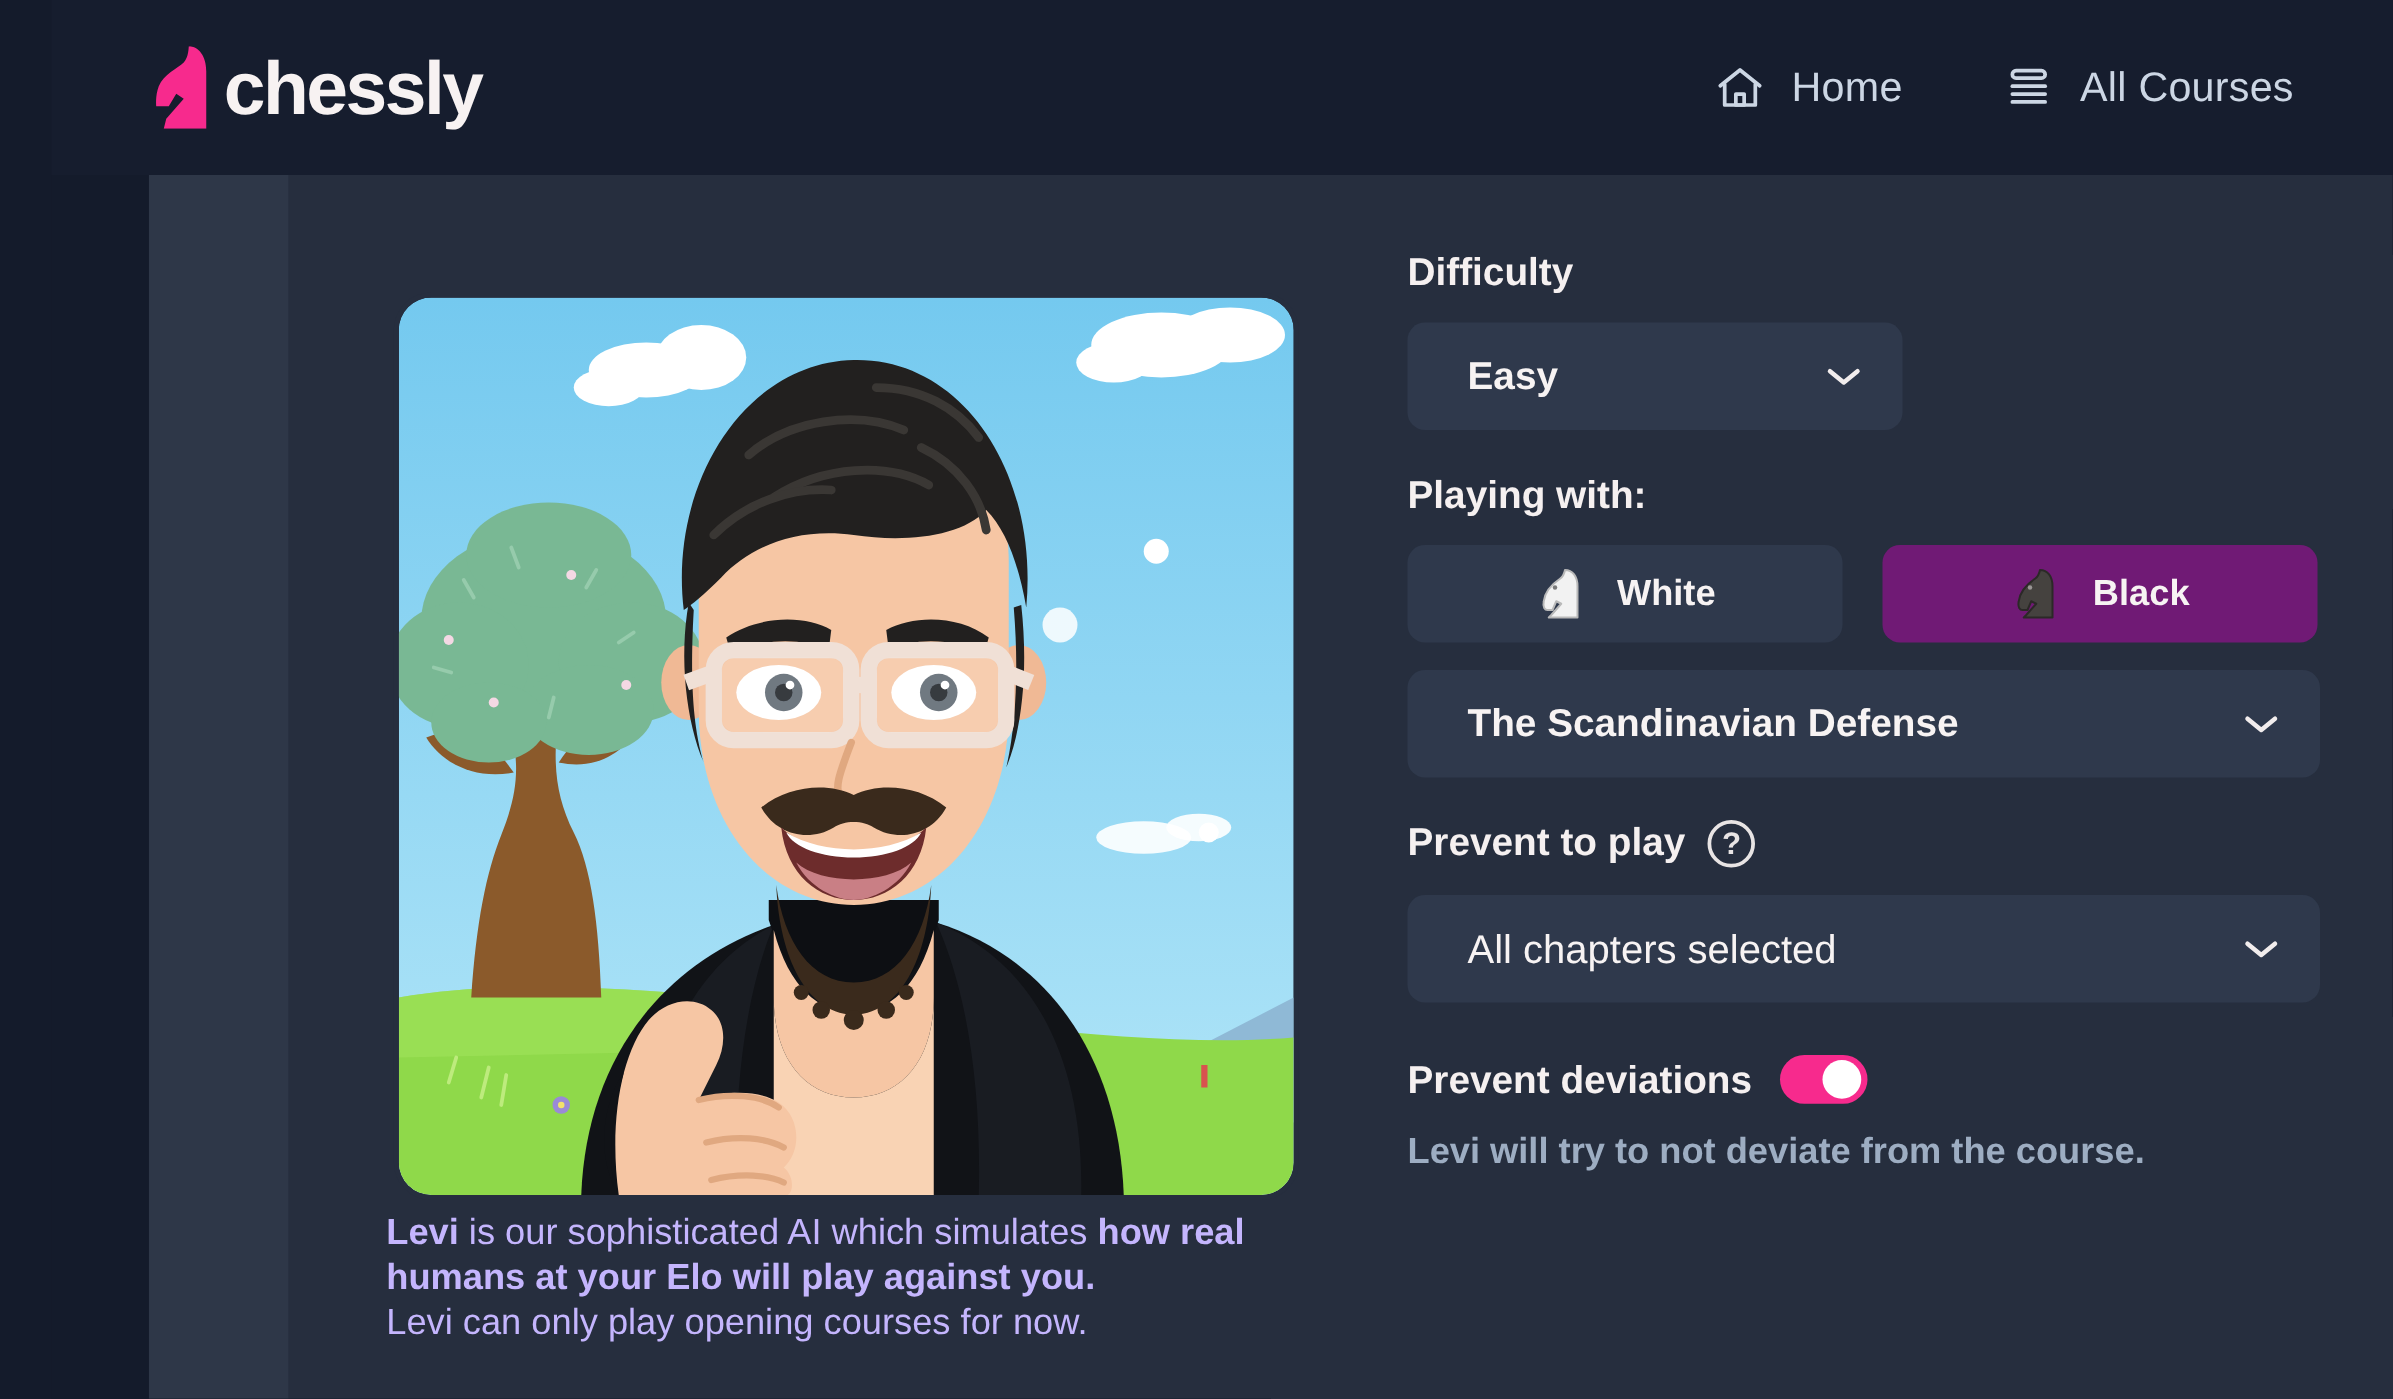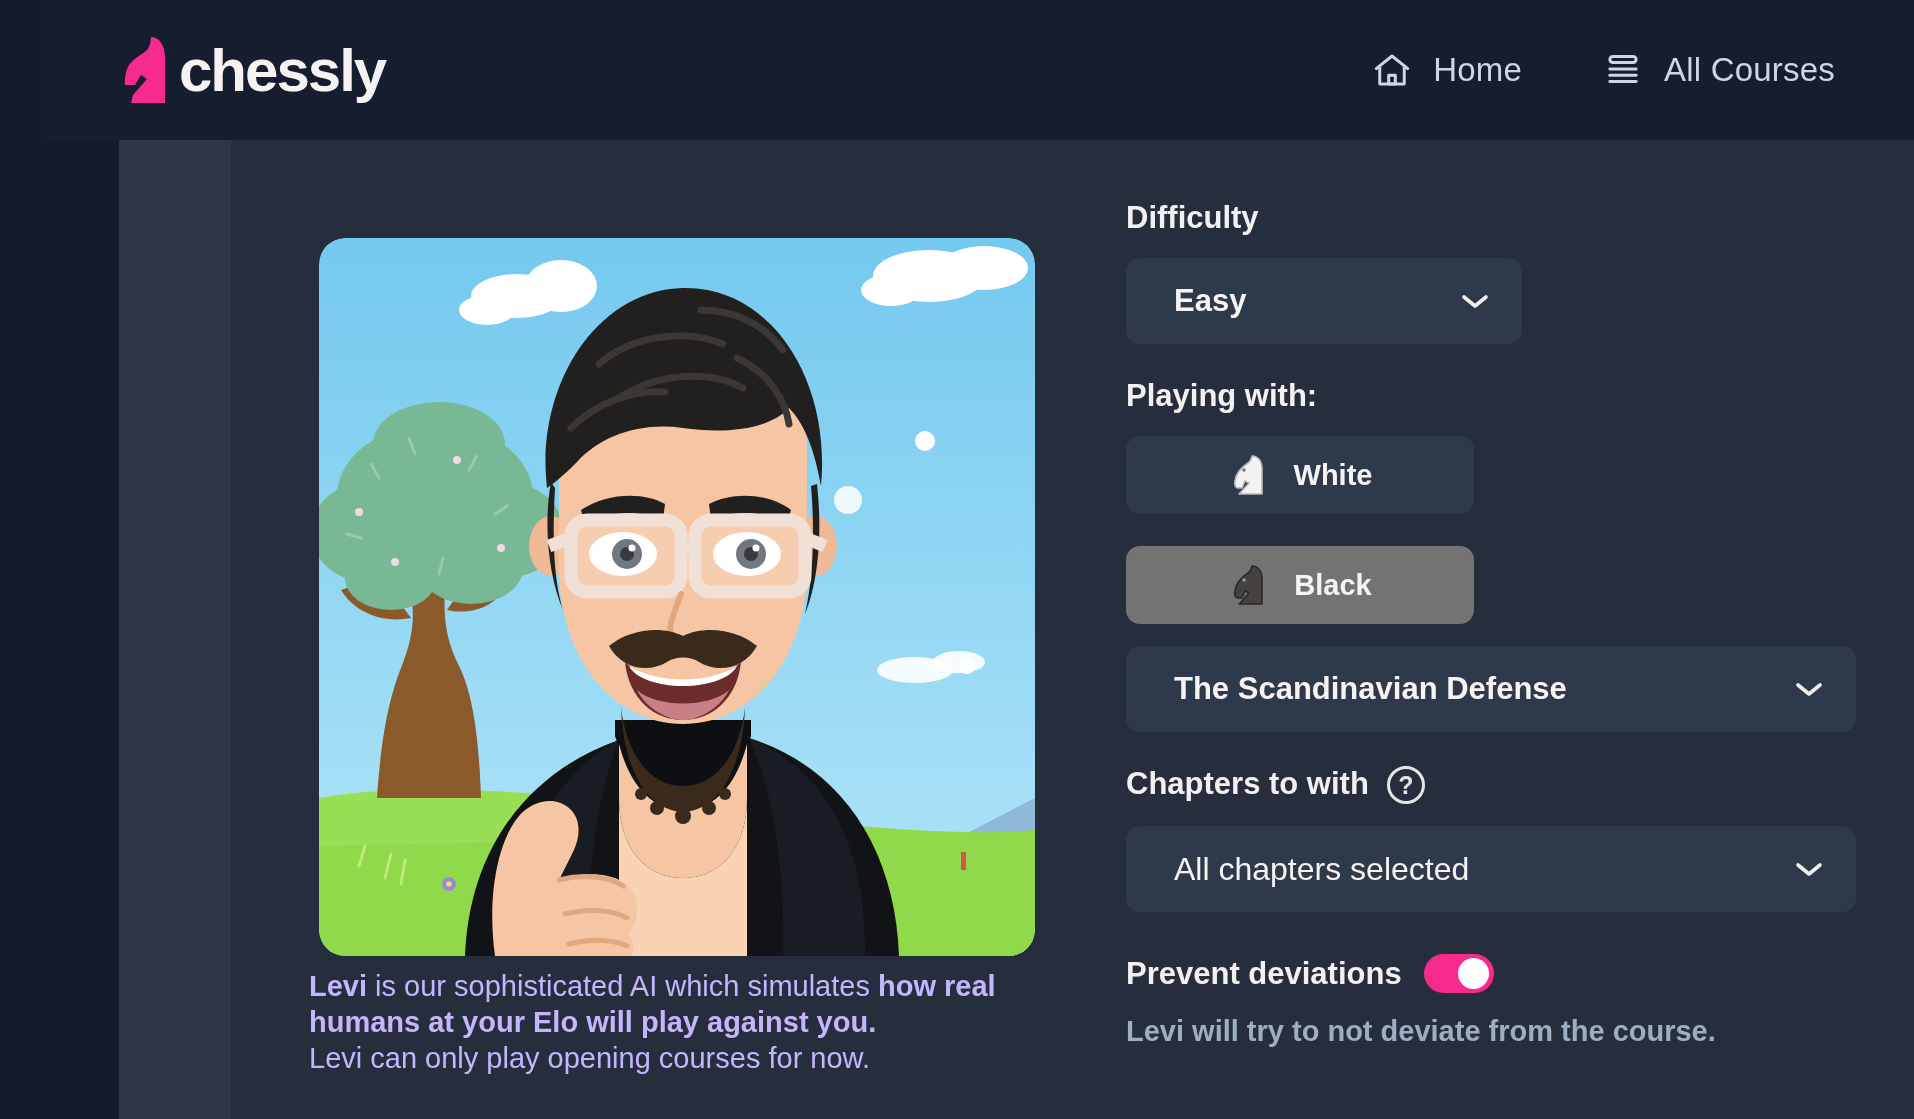--- a/index.html
+++ b/index.html
@@ -77,28 +77,28 @@
     background: #2f394c; border-radius: 14px; height: 86px;
     display: flex; align-items: center; justify-content: space-between;
     padding: 0 32px 0 48px; cursor: pointer; user-select: none;
   }
   .select-narrow { width: 396px; }
   .select-wide   { width: 730px; }
   .select-val  { font-size: 31px; font-weight: 700; color: #f7f3f3; }
   .select-val.thin { font-weight: 400; font-size: 32px; }
   .chev { width: 30px; height: 18px; flex: none; }
 
-  .side-row { display: flex; gap: 32px; flex-direction: column; }
+  .side-row { display: flex; gap: 32px; }
   .side-btn {
     width: 348px; height: 78px; border-radius: 14px;
     display: flex; align-items: center; justify-content: center; gap: 26px;
     cursor: pointer; user-select: none;
   }
   .side-btn.white { background: #2f394c; }
-  .side-btn.black { background: #737373; }
+  .side-btn.black { background: #701a75; }
   .side-btn-label { font-size: 29px; font-weight: 700; color: #f7f3f3; }
   .knight { width: 40px; height: 44px; flex: none; }
 
   .toggle-row { display: flex; align-items: center; gap: 22px; }
   .toggle {
     width: 70px; height: 39px; border-radius: 20px; background: #f72a8d;
     position: relative; cursor: pointer; flex: none;
   }
   .toggle .knob {
     position: absolute; top: 4px; left: 34px;
@@ -370,21 +370,21 @@
     <div class="select select-wide mt-22">
       <span class="select-val">The Scandinavian Defense</span>
       <span class="chev">
         <svg viewBox="0 0 30 18" width="30" height="18" fill="none" stroke="#f2eded" stroke-width="3.6" stroke-linecap="round" stroke-linejoin="round">
             <path d="M4 5 L15 14 L26 5"></path>
           </svg>
       </span>
     </div>
 
     <div class="f-label mt-34">
-      <span>Chapters to with</span>
+      <span>Prevent to play</span>
       <span class="help-badge">?</span>
     </div>
     <div class="select select-wide mt-22">
       <span class="select-val thin">All chapters selected</span>
       <span class="chev">
         <svg viewBox="0 0 30 18" width="30" height="18" fill="none" stroke="#f2eded" stroke-width="3.6" stroke-linecap="round" stroke-linejoin="round">
             <path d="M4 5 L15 14 L26 5"></path>
           </svg>
       </span>
     </div>

